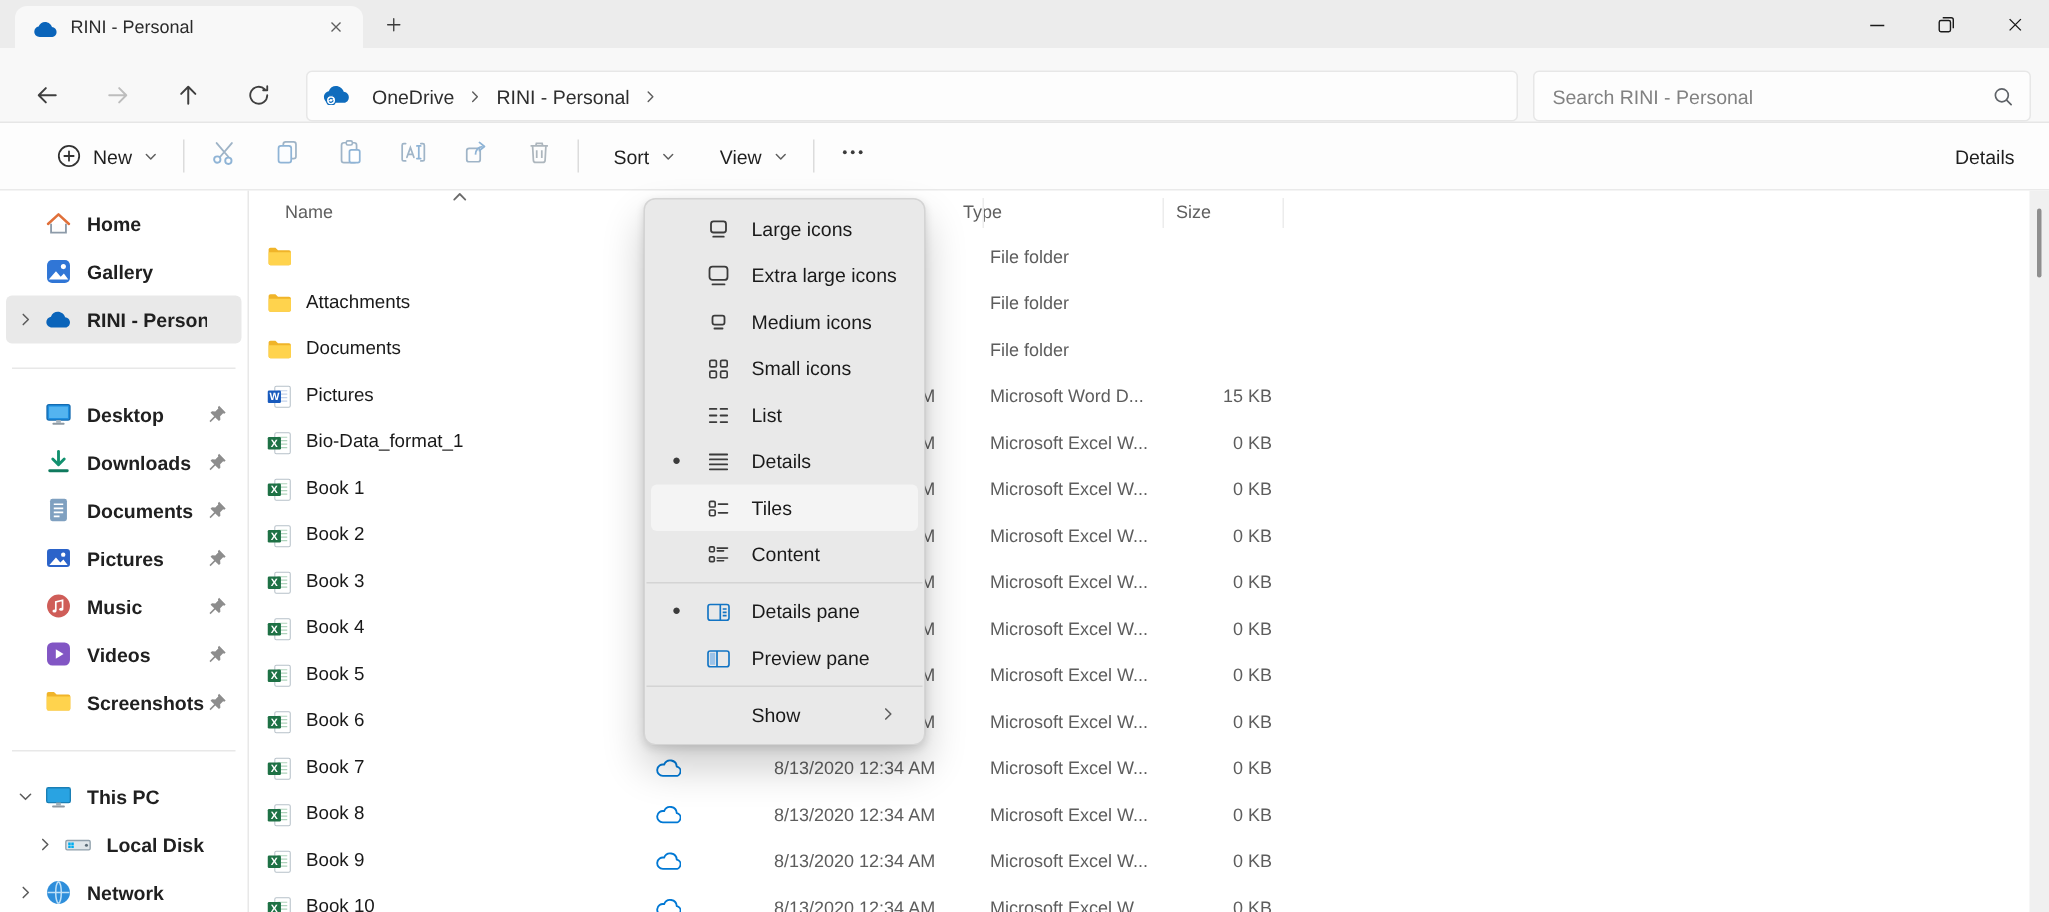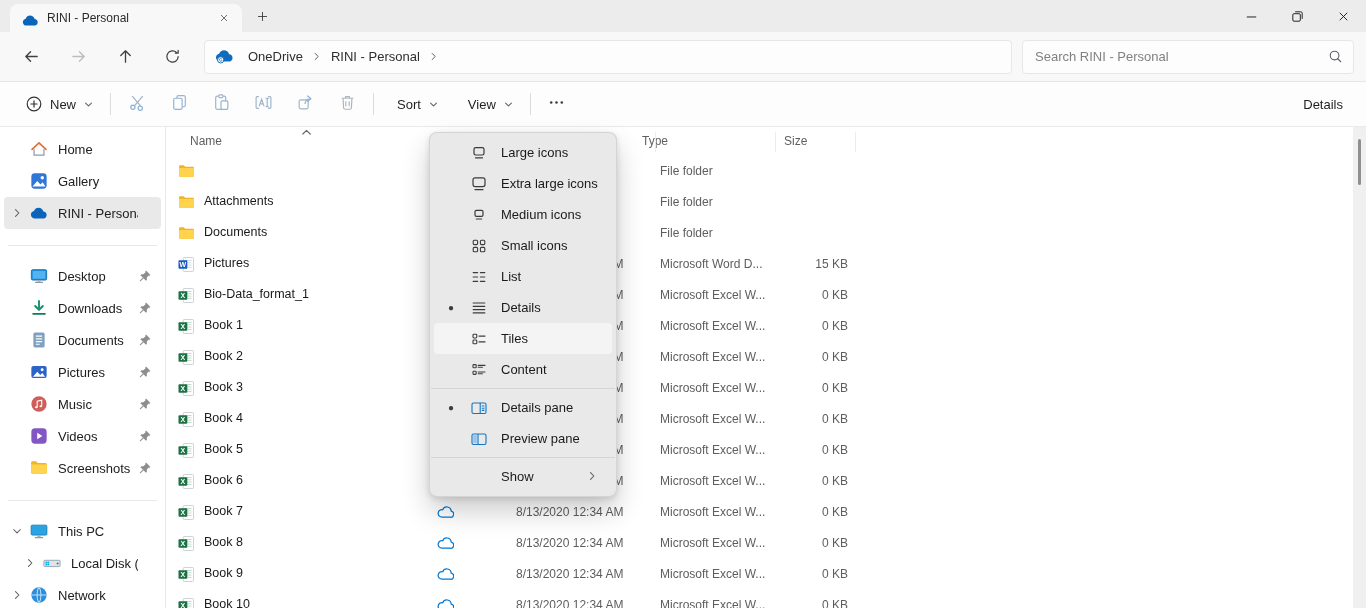--- a/index.html
+++ b/index.html
@@ -17,62 +17,62 @@
   .tab-close { width:24px; height:22px; display:flex; align-items:center; justify-content:center; border-radius:4px; }
   .tab-close svg { width:12px; height:12px; }
   .newtab { width:28px; height:28px; margin-left:6px; align-self:center; display:flex; align-items:center; justify-content:center; }
   .newtab svg { width:13px; height:13px; }
   .win-controls { position:absolute; right:0; top:0; height:32px; display:flex; }
   .win-btn { width:46px; height:32px; display:flex; align-items:center; justify-content:center; }
   .win-btn svg { width:15px; height:15px; }
 
   
   .navbar { height:50px; background:#f8f8f8; border-bottom:1px solid #e6e6e6;
-            display:flex; align-items:center; padding:0 12px; }
+            display:flex; align-items:flex-end; padding:0 12px; }
   .nav-btn { width:38px; height:36px; display:flex; align-items:center; justify-content:center;
              color:#3f3f3f; border-radius:4px; margin-right:9px; }
   .nav-btn svg { width:17px; height:17px; }
   .nav-btn.disabled { color:#bdbdbd; }
   .addressbar { flex:1; height:34px; background:#fdfdfd; border:1px solid #e7e7e7; border-radius:4px;
                 display:flex; align-items:center; padding:0 10px; margin:0 10px 0 4px; }
   .addressbar .aicon { width:19px; height:14px; margin-right:9px; }
   .crumb { font-size:13px; color:#2e2e2e; padding:3px 5px; border-radius:3px; white-space:nowrap; }
   .crumb-chev { width:18px; display:flex; justify-content:center; }
   .crumb-chev svg { width:11px; height:11px; }
   .searchbox { width:332px; height:34px; background:#fdfdfd; border:1px solid #e7e7e7; border-radius:4px;
                display:flex; align-items:center; padding:0 10px; }
   .searchbox input { border:none; outline:none; background:transparent; flex:1; font-size:13px;
                      color:#333; font-family:inherit; }
   .searchbox input::placeholder { color:#818181; }
   .searchbox .mag { width:15px; height:15px; }
 
   
   .toolbar { height:45px; background:#fdfdfd; border-bottom:1px solid #eaeaea;
-             display:flex; align-items:center; padding:0 14px; position:relative; }
+             display:flex; align-items:center; padding:0 26px; position:relative; }
   .tb-btn { display:flex; align-items:center; gap:7px; padding:0 11px; height:34px; border-radius:4px;
             font-size:13px; color:#1f1f1f; white-space:nowrap; }
   .tb-btn svg.bicon { width:18px; height:18px; }
   .tb-btn svg.dchev { width:11px; height:11px; }
   .tb-icon-btn { width:42px; height:34px; display:flex; align-items:center; justify-content:center; border-radius:4px; }
   .tb-icon-btn svg { width:19px; height:19px; }
   .tb-div { width:1px; height:22px; background:#dcdcdc; margin:0 5px; }
   .tb-right { position:absolute; right:12px; }
 
   
   .main { display:flex; height:481px; position:relative; }
   .sidebar { width:166px; border-right:1px solid #e8e8e8; padding-top:6px; flex:0 0 auto; overflow:hidden; }
   .side-item { height:32px; margin:0 4px; border-radius:4px; display:flex; align-items:center;
                font-size:13px; color:#202020; }
   .side-item.selected { background:#e9e9e9; }
   .side-chev { width:26px; display:flex; justify-content:center; align-items:center; flex:0 0 auto; }
   .side-item.indent .side-chev { margin-left:13px; }
   .side-chev svg { width:12px; height:12px; }
   .sicon { width:18px; height:18px; margin-right:10px; flex:0 0 auto; }
   .sicon svg { width:100%; height:100%; }
-  .slabel { flex:1; white-space:nowrap; overflow:hidden; }
+  .slabel { flex:1; white-space:nowrap; overflow:hidden;font-weight:bold; }
   .pin { width:14px; height:14px; margin-right:9px; flex:0 0 auto; }
   .pin svg { width:100%; height:100%; }
   .side-div { height:1px; background:#e8e8e8; margin:16px 8px 14px 8px; }
 
   .content { flex:1; position:relative; overflow:hidden; }
   .cols-header { position:relative; height:29px; }
   .col-label { position:absolute; top:7px; font-size:12px; color:#5f5f5f; }
   .col-sep { position:absolute; top:5px; height:20px; width:1px; background:#ececec; }
   .sort-chev { position:absolute; left:134px; top:-2px; width:13px; height:13px; }
   .row { position:relative; height:31px; font-size:12px; color:#5d5d5d; }

